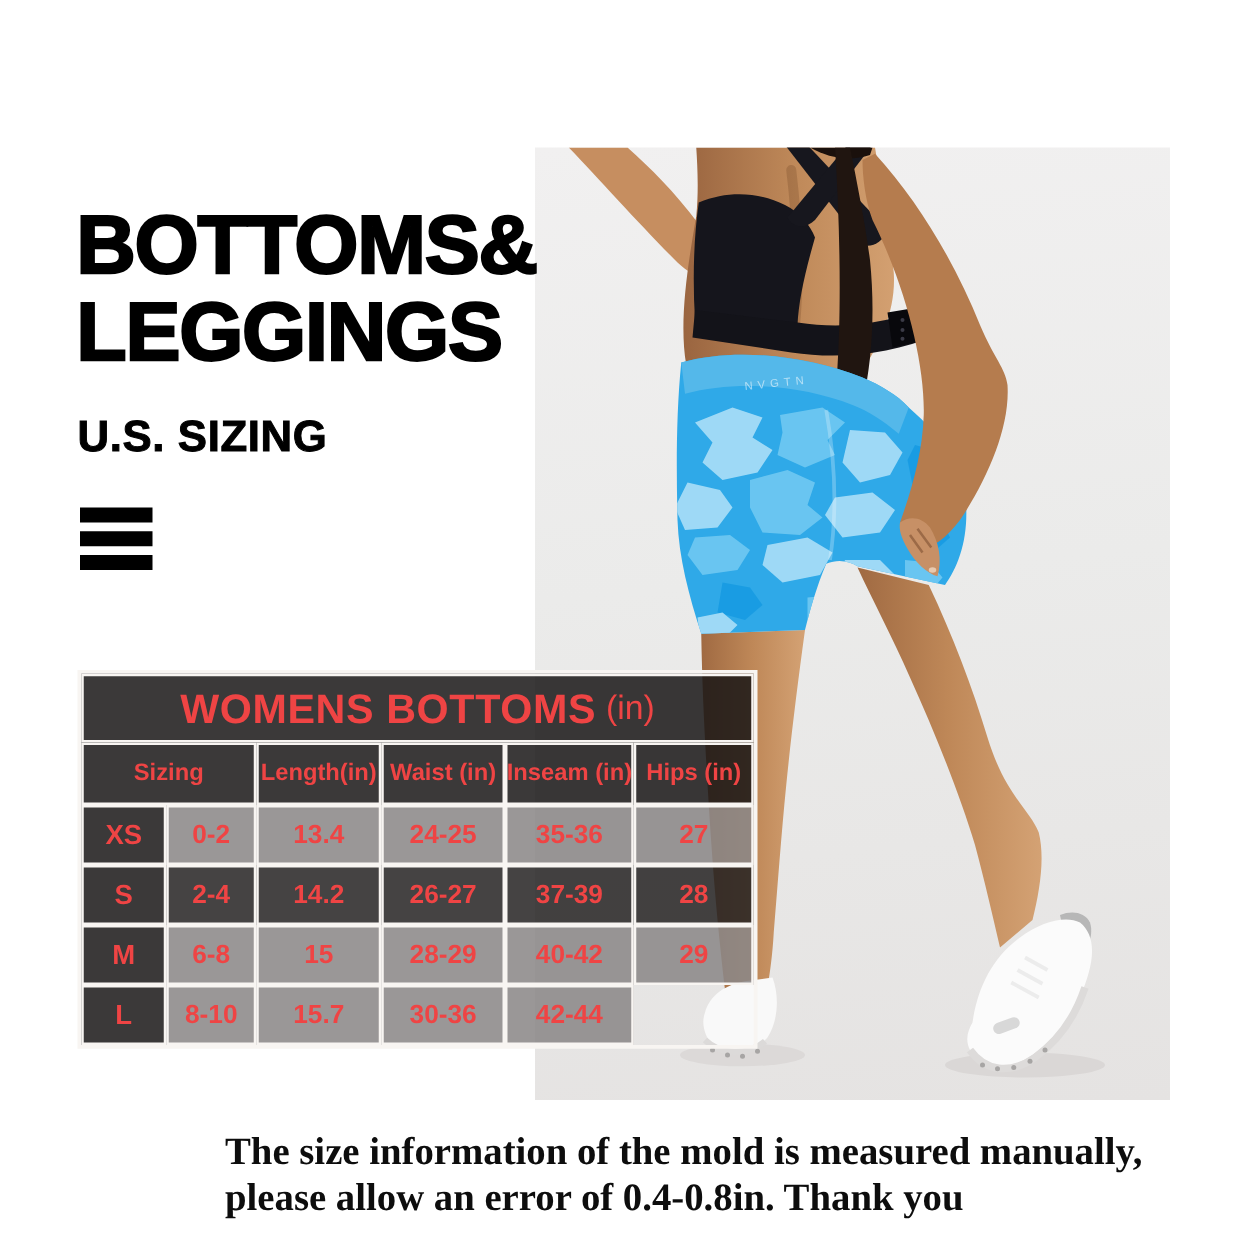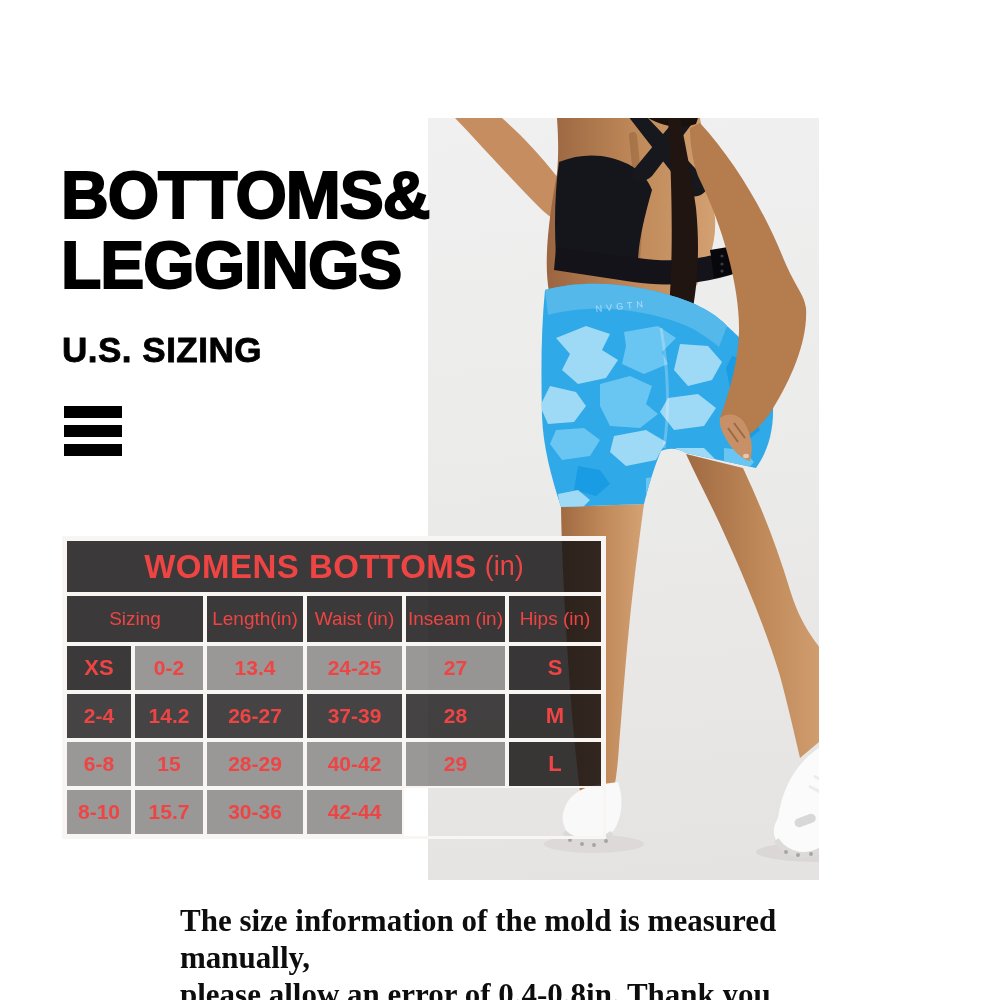--- a/index.html
+++ b/index.html
@@ -1,16 +1,16 @@
 <!DOCTYPE html>
 <html><head>
 <meta charset="utf-8">
 <style>
   html,body{margin:0;padding:0;background:#ffffff;}
-  #stage{position:relative;width:819px;height:1000px;background:#ffffff;overflow:hidden;
+  #stage{position:relative;width:1000px;height:1000px;background:#ffffff;overflow:hidden;
          font-family:"Liberation Sans",sans-serif;}
 
   
   .photo{position:absolute;left:428px;top:118px;width:508px;height:762px;z-index:1;
          background:linear-gradient(175deg,#f1f0f0 0%,#ebebea 45%,#e5e3e2 100%);}
   .photo svg{display:block;}
 
   
   .big-title{position:absolute;left:61px;top:160px;z-index:4;color:#000;
              font-size:66px;line-height:70px;font-weight:700;letter-spacing:-1px;
@@ -23,21 +23,21 @@
   
   .size-table{position:absolute;left:62px;top:536px;z-index:3;display:grid;
               grid-template-columns:68px 72px 100px 99px 103px 96px;
               grid-template-rows:55px 50px;grid-auto-rows:48px;
               border:3px solid #f8f5f2;color:#ef4444;}
   .size-table .cell{display:flex;align-items:center;justify-content:center;
                     border:2px solid #f8f5f2;box-sizing:border-box;white-space:nowrap;}
   .t-title{grid-column:1/-1;background:rgba(25,22,22,.85);}
   .tt-main{font-size:33px;font-weight:700;letter-spacing:.5px;}
   .tt-unit{font-size:27px;font-weight:400;margin-left:8px;}
-  .c-head{background:rgba(25,22,22,.85);font-size:19px;font-weight:400;}
+  .c-head{background:rgba(25,22,22,.85);font-size:19px;font-weight:700;}
   .c-sizing{grid-column:1/3;}
   .c-label{background:rgba(25,22,22,.85);font-size:22px;font-weight:700;}
   .c-light{background:rgba(139,136,136,.87);font-size:21px;font-weight:700;}
   .c-dark{background:rgba(37,34,34,.85);font-size:21px;font-weight:700;}
 
   
   .footnote{position:absolute;left:180px;top:902px;z-index:4;color:#0d0d0d;
             font-family:"Liberation Serif",serif;font-weight:700;
             font-size:31px;line-height:37px;}
 </style>
@@ -177,20 +177,21 @@
     <div class="cell c-head c-sizing">Sizing</div>
     <div class="cell c-head">Length(in)</div>
     <div class="cell c-head">Waist (in)</div>
     <div class="cell c-head">Inseam (in)</div>
     <div class="cell c-head">Hips (in)</div>
 
   <div class="cell c-label">XS</div>
       <div class="cell c-light">0-2</div>
       <div class="cell c-light">13.4</div>
       <div class="cell c-light">24-25</div>
+      <div class="cell c-light">35-36</div>
       <div class="cell c-light">27</div>
       <div class="cell c-label">S</div>
       <div class="cell c-dark">2-4</div>
       <div class="cell c-dark">14.2</div>
       <div class="cell c-dark">26-27</div>
       <div class="cell c-dark">37-39</div>
       <div class="cell c-dark">28</div>
       <div class="cell c-label">M</div>
       <div class="cell c-light">6-8</div>
       <div class="cell c-light">15</div>

